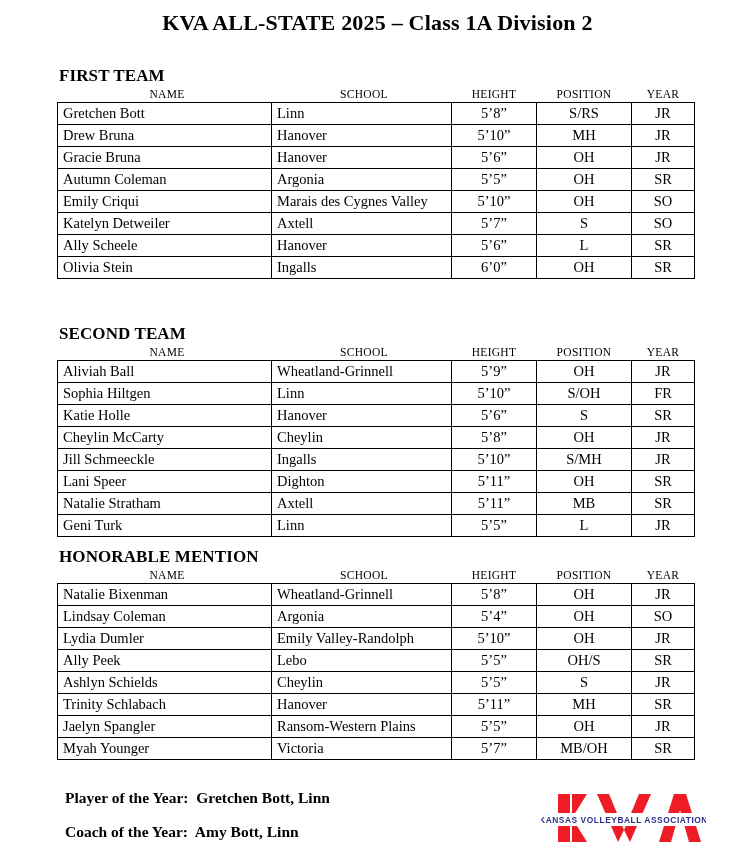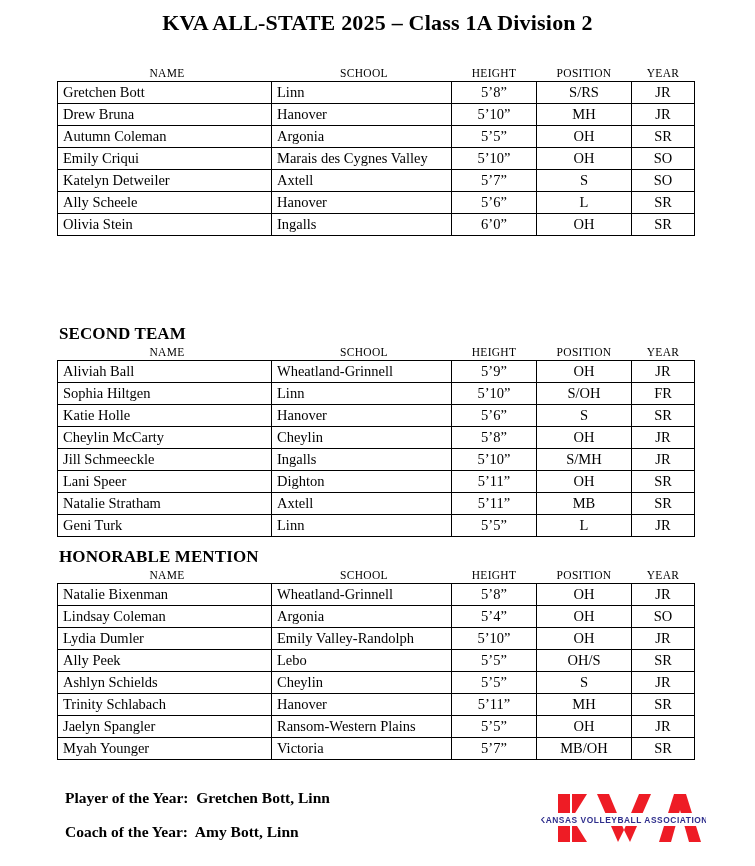--- a/index.html
+++ b/index.html
@@ -130,20 +130,21 @@
   .logo svg { display: block; }
 </style>
 </head>
 <body>
 
 <div class="page">
 
   <div class="doc-title">KVA ALL-STATE 2025 – Class 1A Division 2</div>
 
   <div class="section" id="section-first">
+    <div class="section-heading">FIRST TEAM</div>
     <table class="roster">
       <colgroup>
         <col class="c-name">
           <col class="c-school">
           <col class="c-height">
           <col class="c-position">
           <col class="c-year">
       </colgroup>
       <thead>
         <tr>
@@ -160,20 +161,27 @@
             <td class="t-left">Linn</td>
             <td class="t-center">5’8”</td>
             <td class="t-center">S/RS</td>
             <td class="t-center">JR</td>
           </tr>
           <tr>
             <td class="t-left">Drew Bruna</td>
             <td class="t-left">Hanover</td>
             <td class="t-center">5’10”</td>
             <td class="t-center">MH</td>
+            <td class="t-center">JR</td>
+          </tr>
+          <tr>
+            <td class="t-left">Gracie Bruna</td>
+            <td class="t-left">Hanover</td>
+            <td class="t-center">5’6”</td>
+            <td class="t-center">OH</td>
             <td class="t-center">JR</td>
           </tr>
           <tr>
             <td class="t-left">Autumn Coleman</td>
             <td class="t-left">Argonia</td>
             <td class="t-center">5’5”</td>
             <td class="t-center">OH</td>
             <td class="t-center">SR</td>
           </tr>
           <tr>

